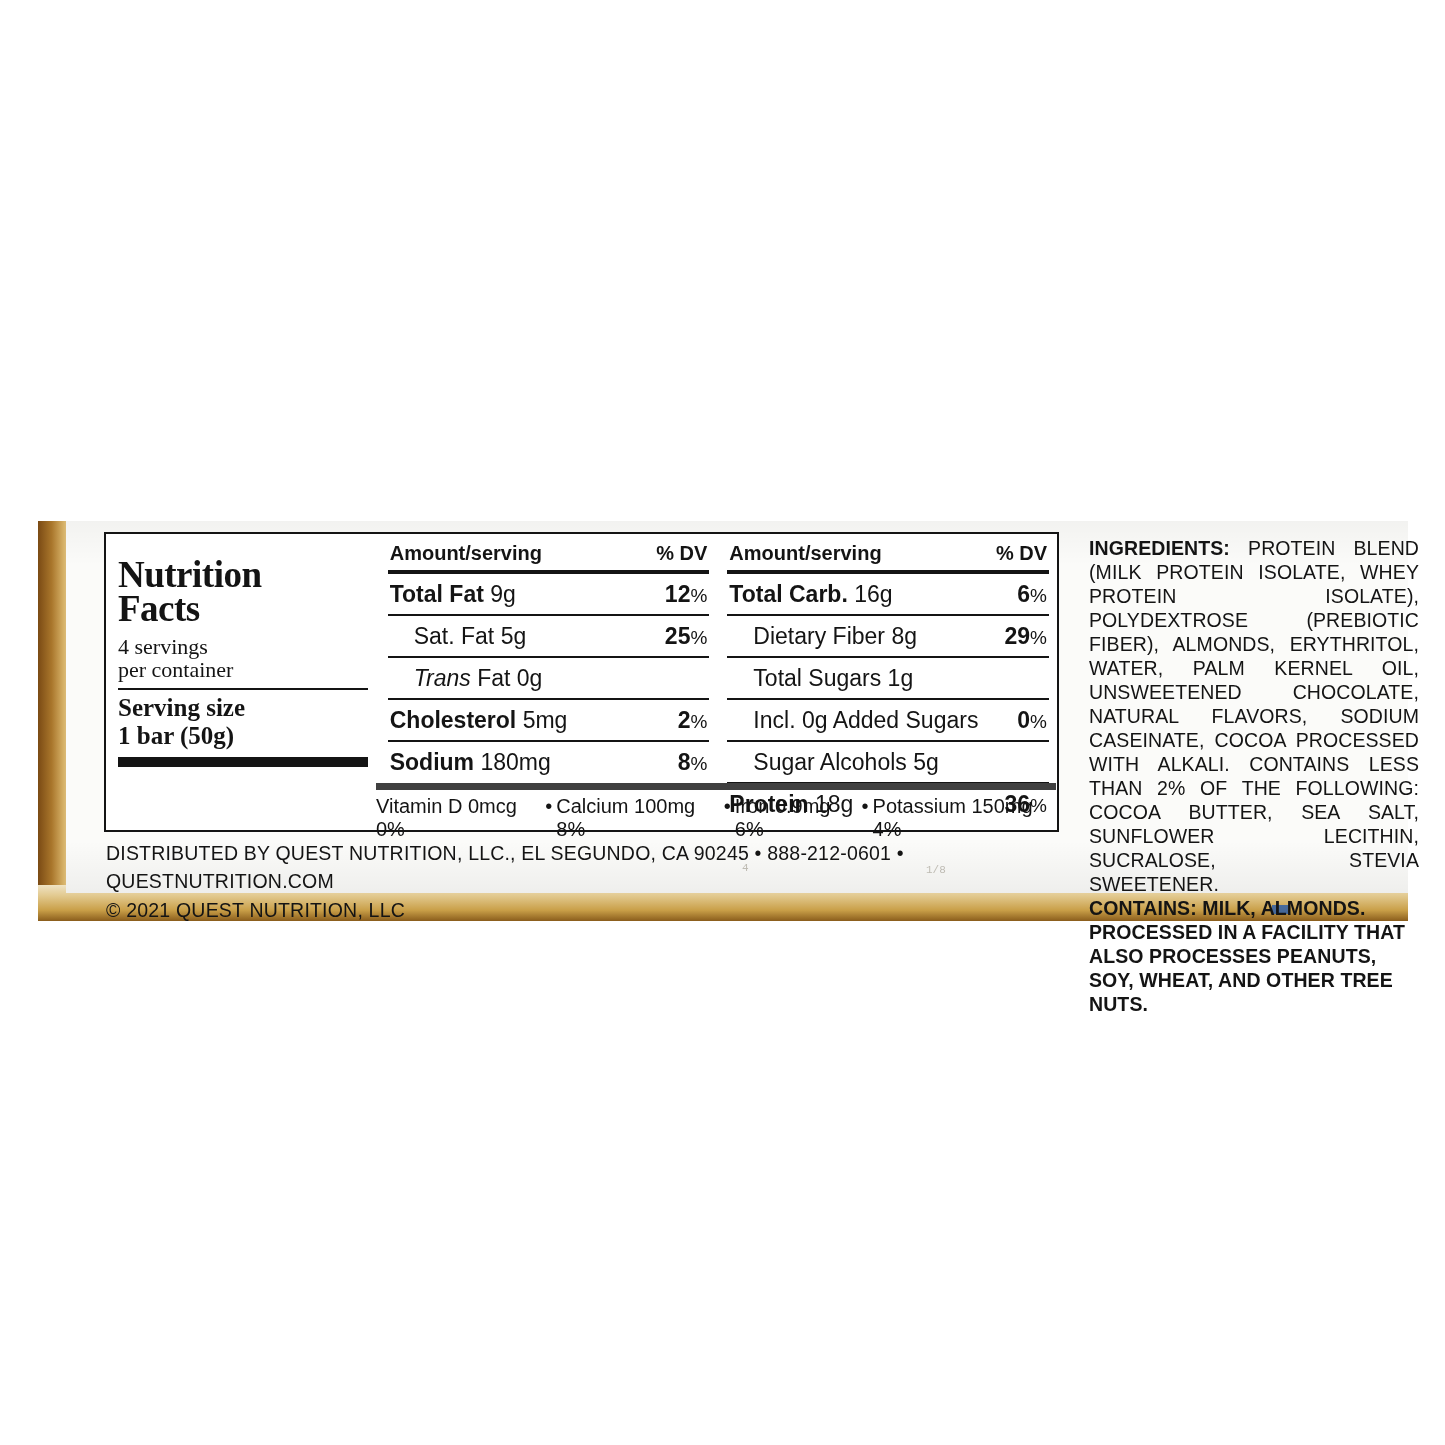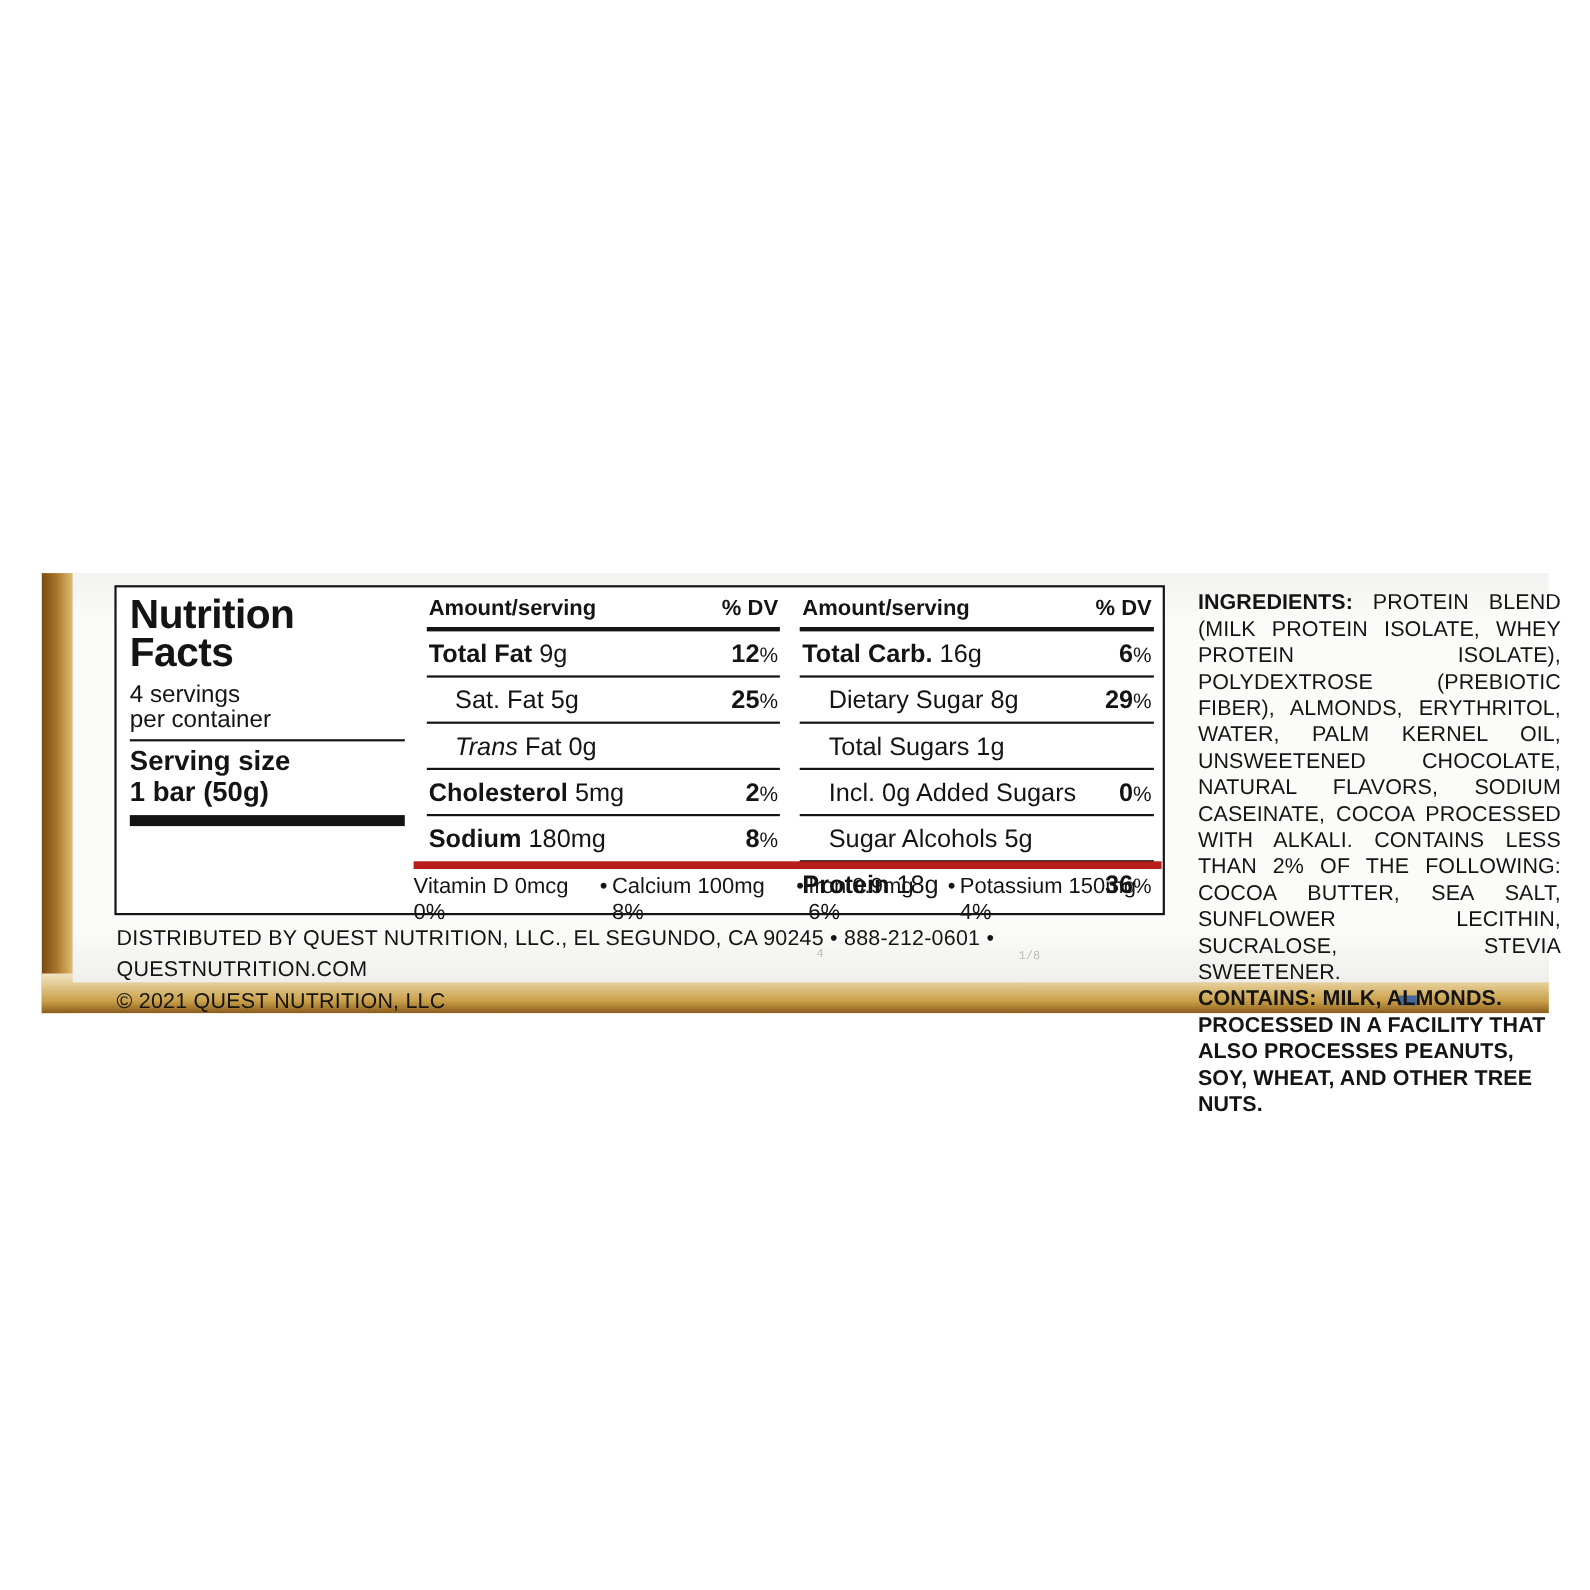--- a/index.html
+++ b/index.html
@@ -47,21 +47,22 @@
     left: 104px; top: 532px;
     width: 955px; height: 300px;
     border: 2px solid #141414;
     background: #ffffff;
     display: flex;
     color: #141414;
   }
   .nf-col { position: relative; }
   .col-left {
     width: 272px;
-    padding: 4px 10px 0 12px;
+    padding: 20px 10px 0 12px;
+    font-family: Liberation Serif, serif;
   }
   .col-mid { width: 340px; padding: 0 8px 0 10px; }
   .col-right { width: 340px; padding: 0 8px 0 10px; }
 
   .nf-title {
     font-size: 37px;
     font-weight: bold;
     line-height: 0.93;
     letter-spacing: -0.5px;
     margin-top: 4px;
@@ -112,21 +113,21 @@
   .nrow .nm b { font-weight: bold; }
   .nrow .indent1 { padding-left: 24px; }
   .nrow .indent2 { padding-left: 24px; }
   .nrow .dv { font-weight: bold; white-space: nowrap; }
   .nrow .dv .pct { font-weight: normal; font-size: 19px; }
   .ital { font-style: italic; }
   #vitamins {
     position: absolute;
     left: 376px; top: 783px;
     width: 680px;
-    border-top: 7px solid #b91c1c;
+    border-top: 7px solid #404040;
     padding-top: 5px;
     font-size: 20px;
     color: #141414;
     display: flex;
     justify-content: space-between;
   }
   #vitamins .vsep { padding: 0 4px; }
 
   #distributed {
     position: absolute;
@@ -238,21 +239,21 @@
       <div class="amt-head">
         <span>Amount/serving</span>
         <span>% DV</span>
       </div>
       <div id="rows-right">
           <div class="nrow first">
             <span class="nm"><b>Total Carb.</b> 16g</span>
             <span class="dv">6<span class="pct">%</span></span>
           </div>
           <div class="nrow">
-            <span class="nm indent1">Dietary Sugar 8g</span>
+            <span class="nm indent1">Dietary Fiber 8g</span>
             <span class="dv">29<span class="pct">%</span></span>
           </div>
           <div class="nrow">
             <span class="nm indent1">Total Sugars 1g</span>
             <span class="dv"></span>
           </div>
           <div class="nrow">
             <span class="nm indent2">Incl. 0g Added Sugars</span>
             <span class="dv">0<span class="pct">%</span></span>
           </div>

